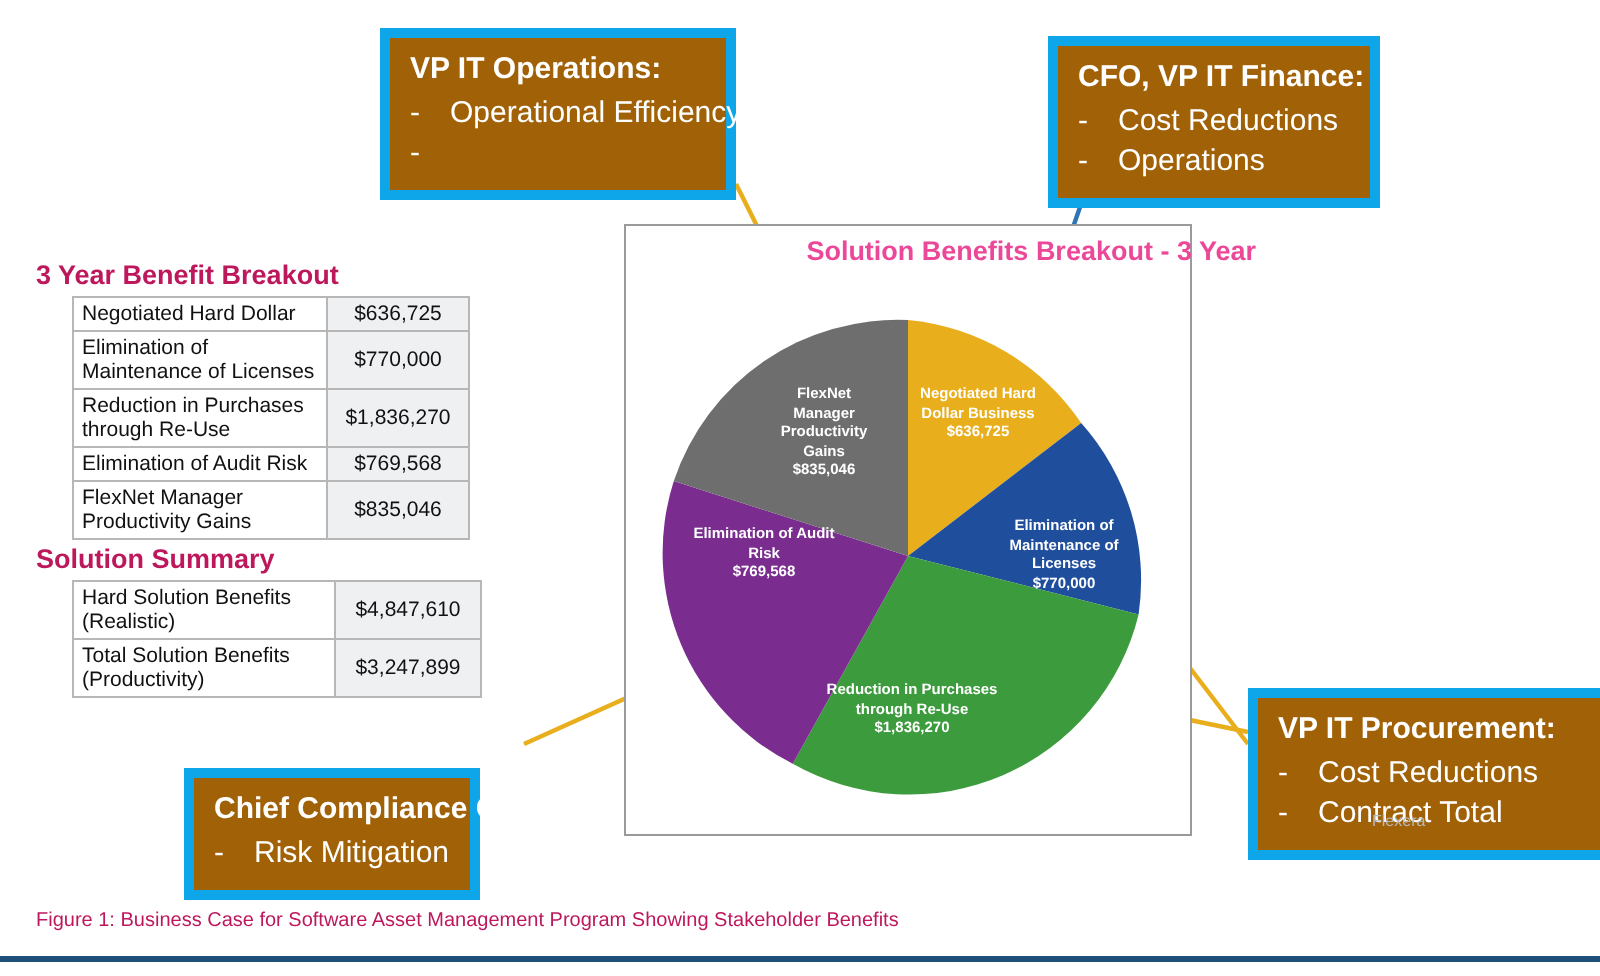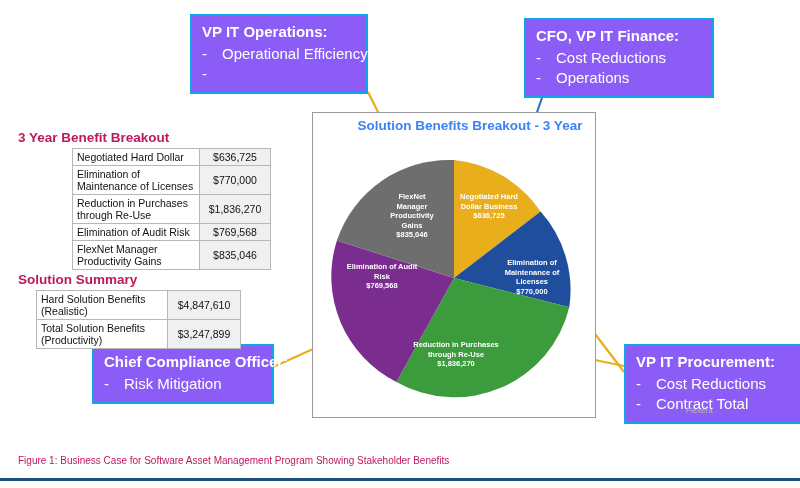--- a/index.html
+++ b/index.html
@@ -9,37 +9,37 @@
     font-family:"Liberation Sans", sans-serif;
     color:#1a1a1a;
     position:relative;
     overflow:hidden;
   }
   .stage { position:absolute; left:0; top:0; width:800px; height:488px; }
 
   
   .callout {
     position:absolute;
-    background:#8b5cf6;
+    background:#a16207;
     color:#ffffff;
-    border:2px solid #0ea5e9;
+    border:5px solid #0ea5e9;
     box-sizing:border-box;
     padding:6px 10px 8px 10px;
     font-size:15px;
     line-height:20px;
   }
   .callout .ctitle { font-weight:bold; white-space:nowrap; }
   .callout ul { list-style:none; margin:2px 0 0 0; padding:0; }
   .callout li { display:flex; gap:8px; white-space:nowrap; }
   .callout li .dash { width:12px; flex:0 0 12px; }
 
   #callout-ops   { left:190px; top:14px;  width:178px; }
-  #callout-cfo   { left:524px; top:18px;  width:190px; }
+  #callout-cfo   { left:524px; top:18px;  width:166px; }
   #callout-proc  { left:624px; top:344px; width:200px; }
-  #callout-cco   { left:92px;  top:344px; width:182px; }
+  #callout-cco   { left:92px;  top:384px; width:148px; }
 
   
   .sec-title {
     position:absolute; font-weight:bold; font-size:13.5px; color:#be185d;
   }
   #title-breakout { left:18px; top:130px; }
   #title-summary  { left:18px; top:272px; }
 
   table.tbl {
     position:absolute;
@@ -49,36 +49,36 @@
   }
   table.tbl td {
     border:1px solid #b7b7b7;
     padding:2px 4px;
     vertical-align:middle;
     background:#ffffff;
   }
   table.tbl td.lbl { width:118px; line-height:12px; }
   table.tbl td.val { width:62px; text-align:center; background:#eef0f2; }
 
-  #tbl-breakout { left:36px; top:148px;margin-left:36px; }
+  #tbl-breakout { left:36px; top:148px; }
   #tbl-summary  { left:36px; top:290px; }
   #tbl-summary td.lbl { width:122px; }
   #tbl-summary td.val { width:64px; }
 
   
   #chart-panel {
     position:absolute;
     left:312px; top:112px; width:284px; height:306px;
     border:1px solid #9a9a9a;
     background:#ffffff;
     box-sizing:border-box;
   }
   #chart-title {
     position:absolute; left:312px; top:118px; width:316px;
-    text-align:center; font-size:13.5px; font-weight:bold; color:#3b82f6;
+    text-align:right; font-size:13.5px; font-weight:bold; color:#ec4899;
   }
   #pie-wrap { position:absolute; left:318px; top:150px; width:272px; height:256px; }
 
   .slice-label {
     position:absolute;
     color:#ffffff;
     font-size:7.5px;
     line-height:9.5px;
     font-weight:bold;
     text-align:center;

